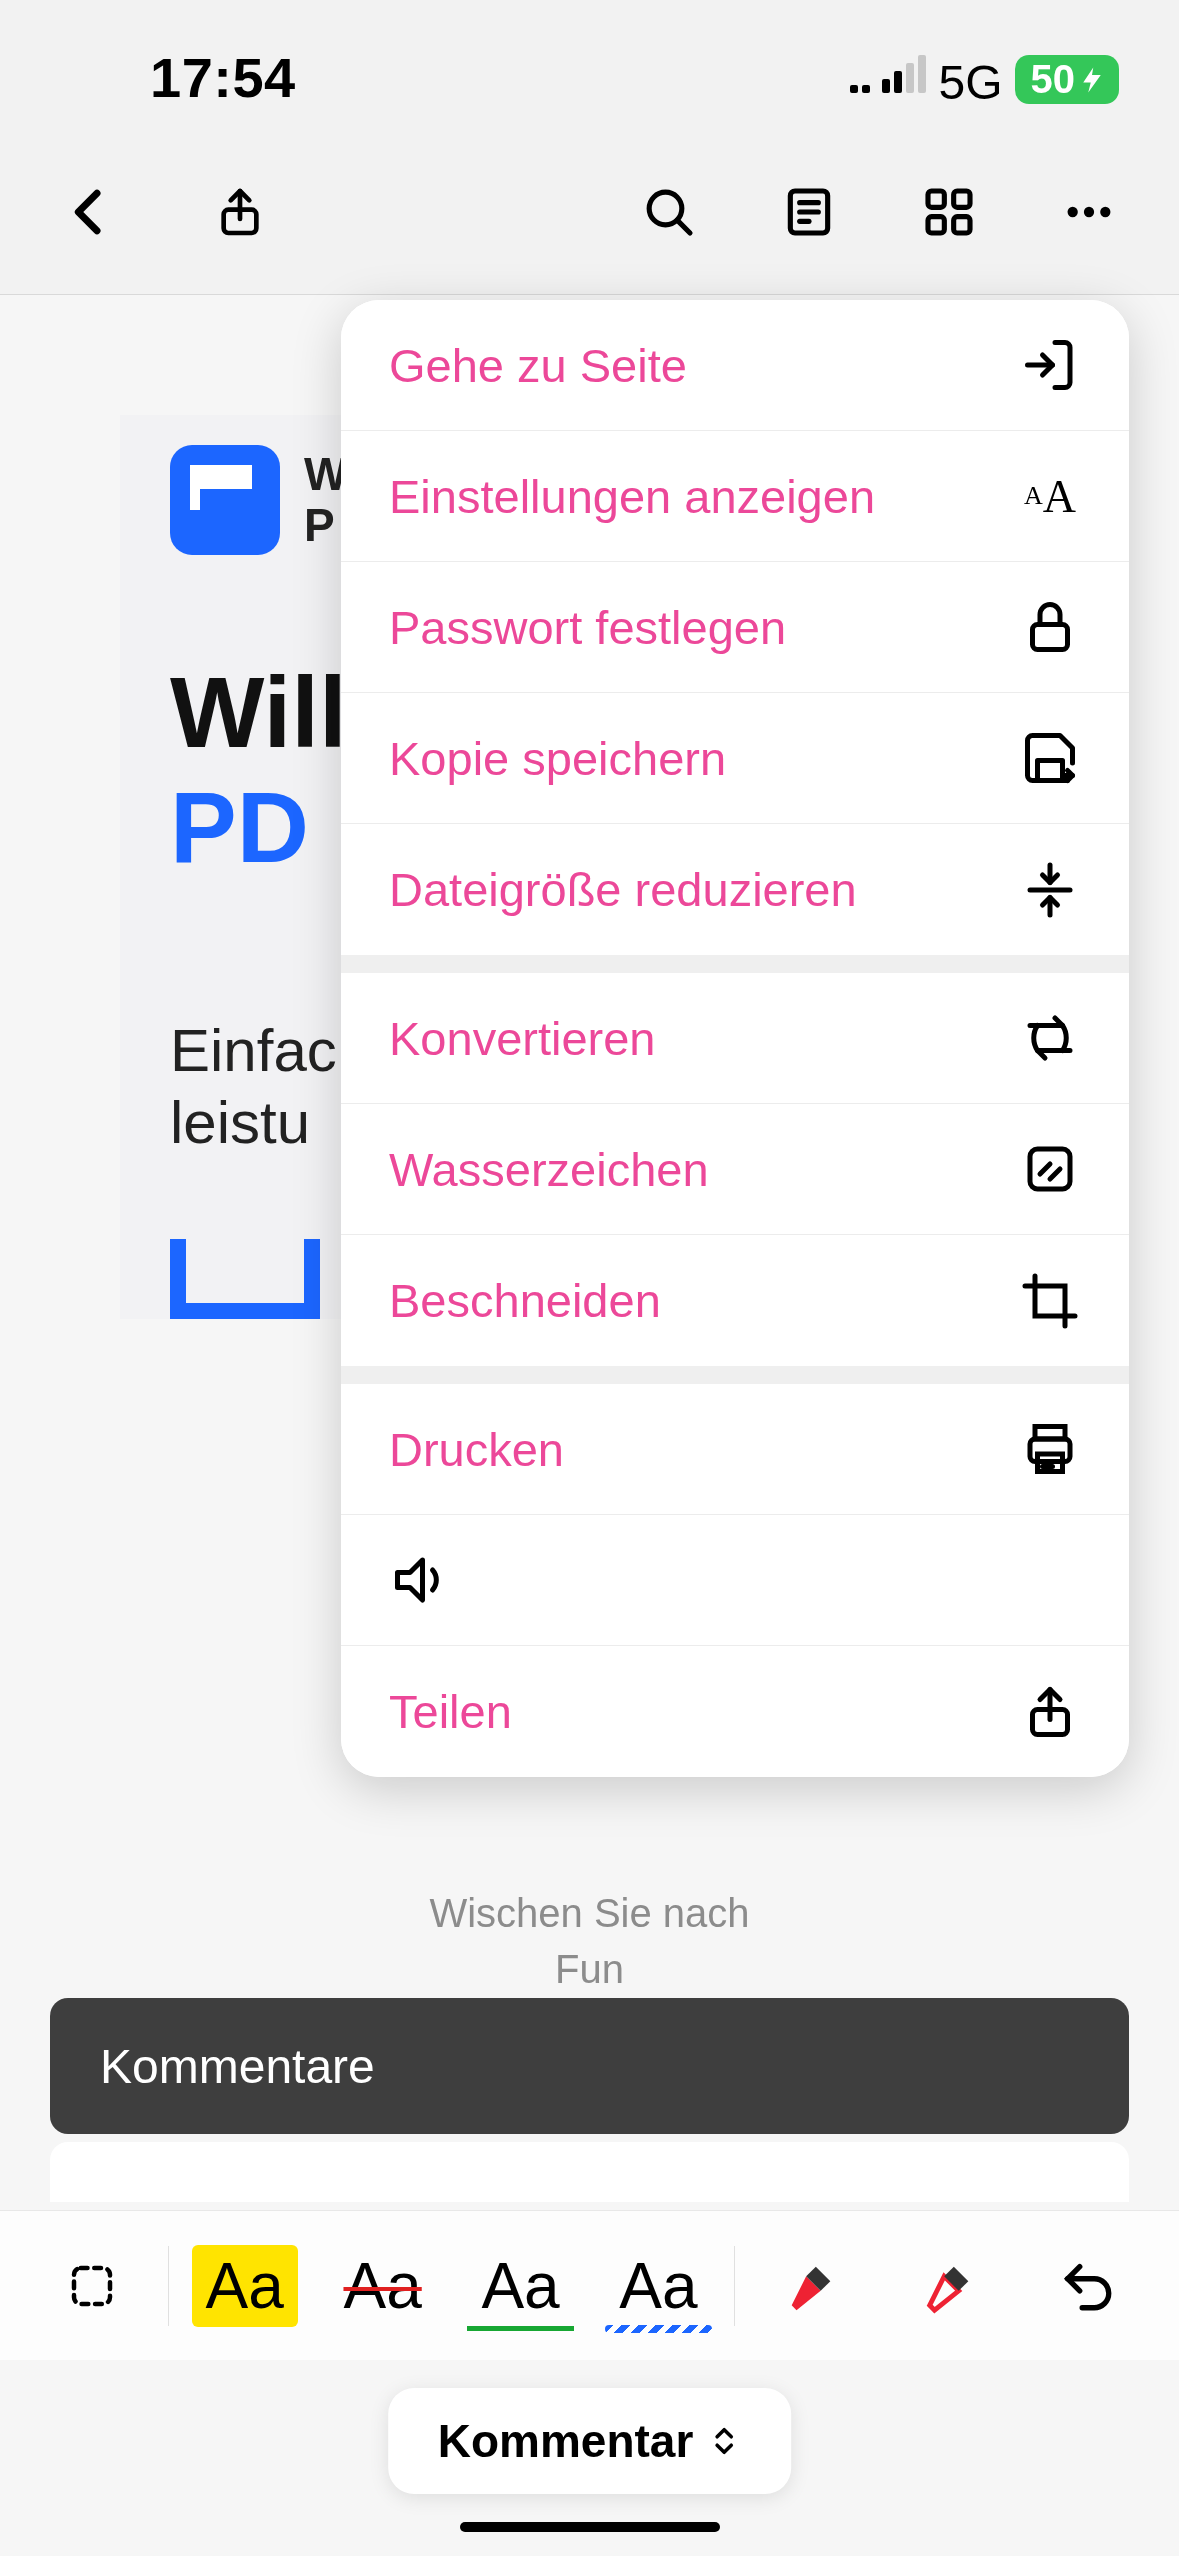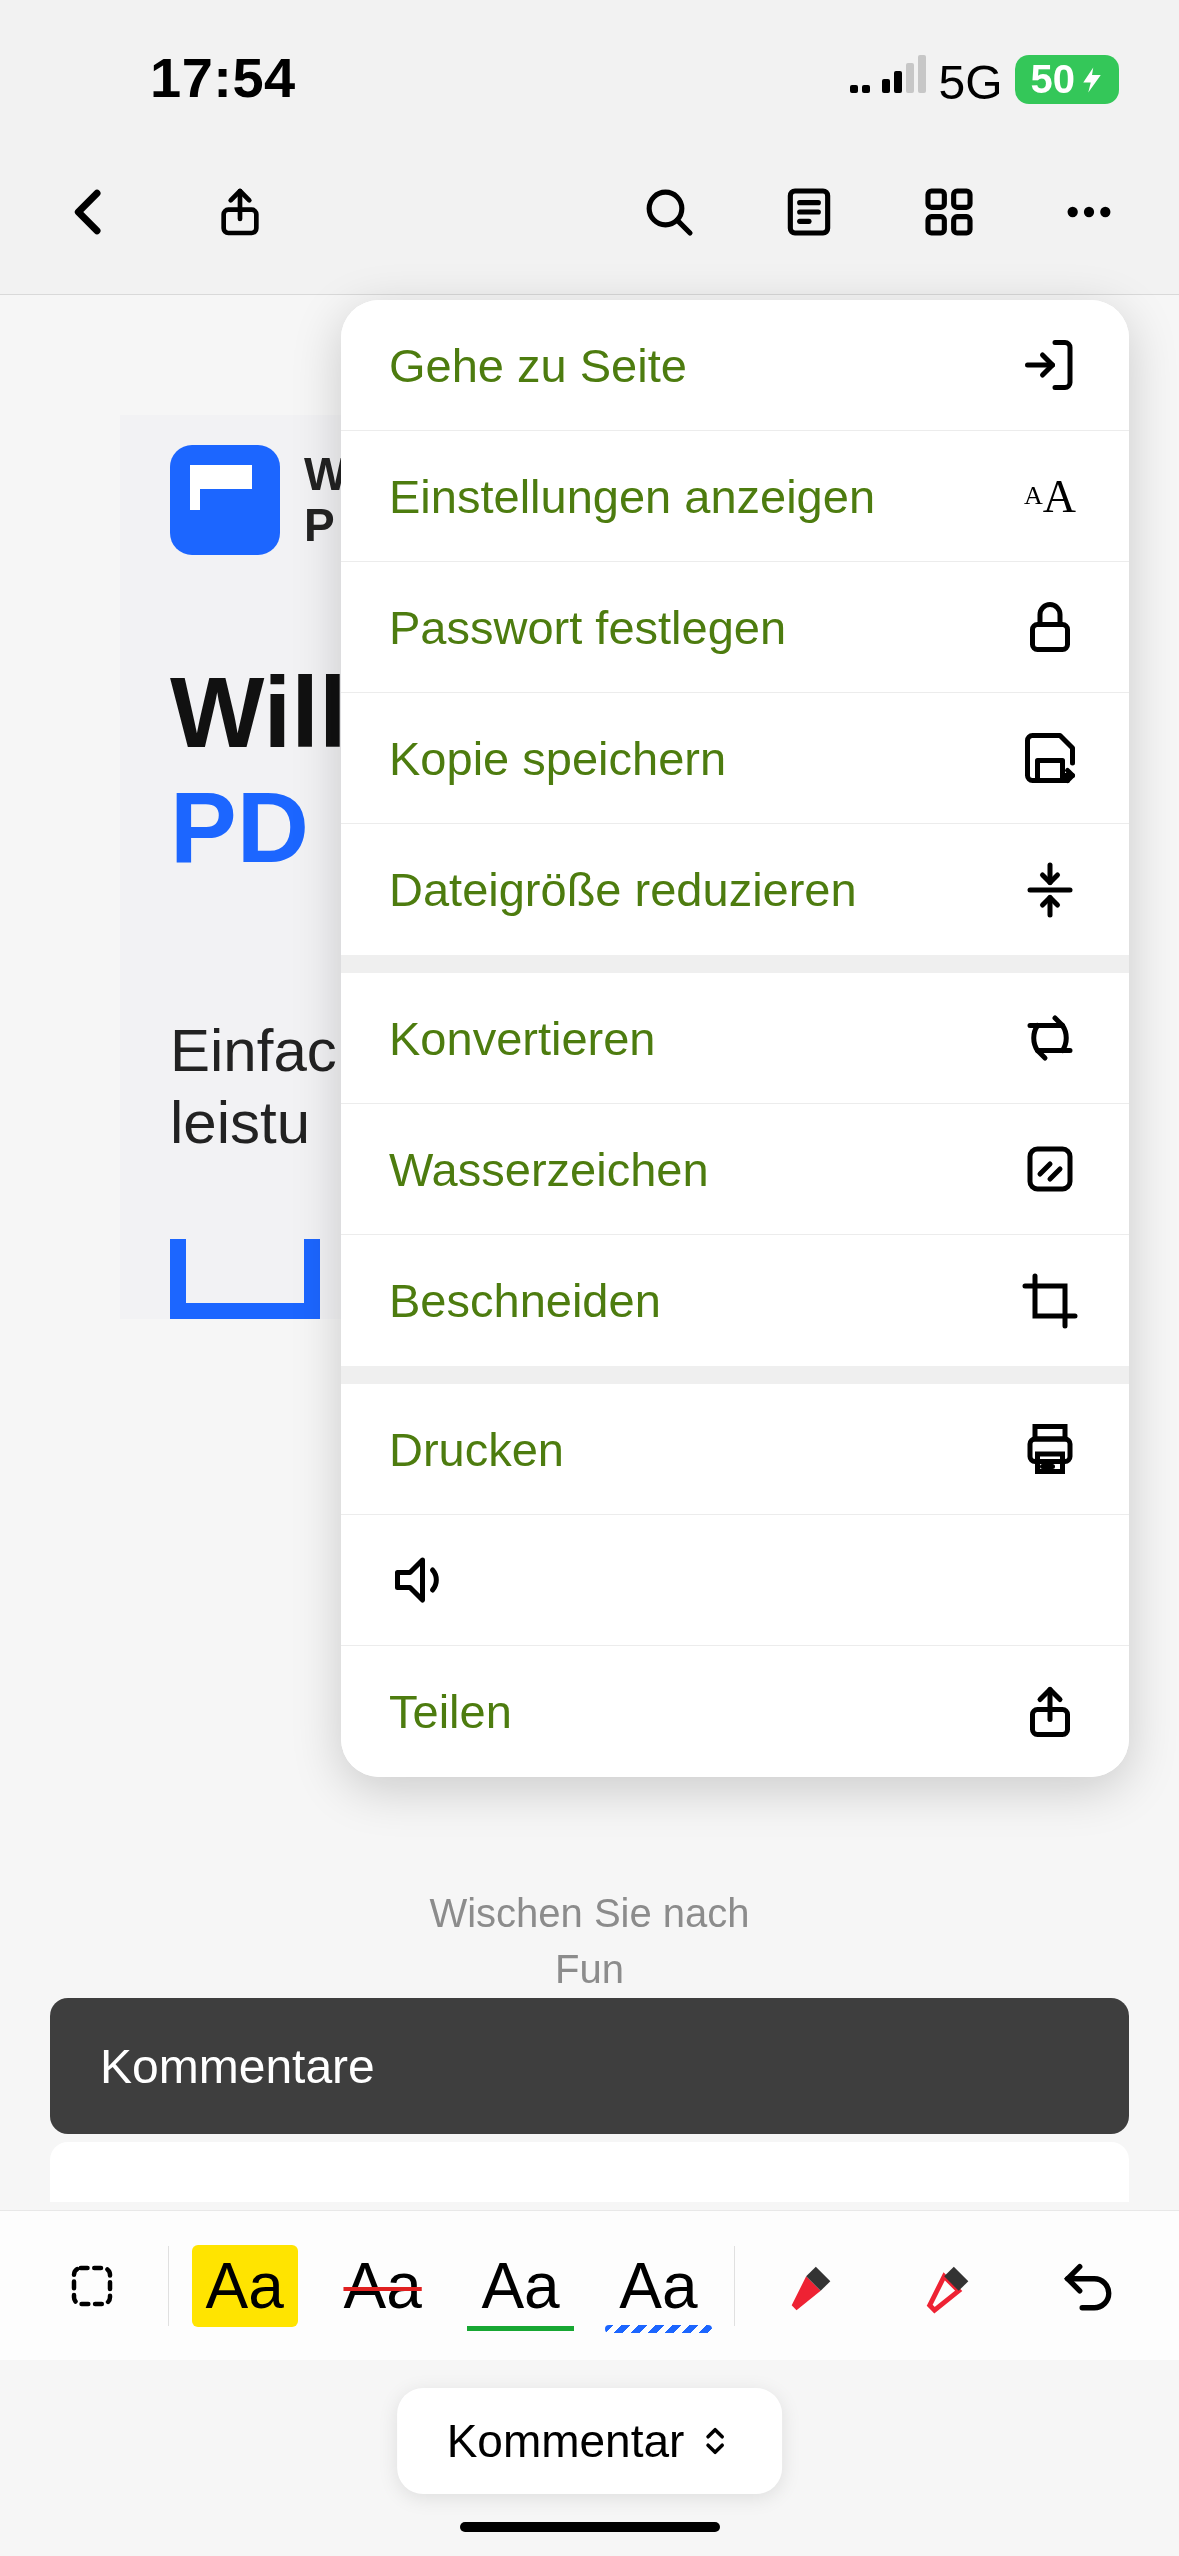--- a/index.html
+++ b/index.html
@@ -33,21 +33,21 @@
   .doc-sub { font-size: 60px; font-weight: 500; color: #222; padding-left: 50px; margin-top: 130px; line-height: 1.2; }
   .doc-box { margin: 80px 50px 0 50px; width: 150px; height: 80px; border: 16px solid #1c66ff; border-top: none; }
   .doc-tip { position: absolute; left: 0; right: 0; top: 1590px; text-align: center; color: #8c8c8c; font-size: 40px; line-height: 1.4; }
   
   
   .popup { position: absolute; top: 300px; right: 50px; width: 788px; background: #fff; border-radius: 38px; box-shadow: 0 12px 50px rgba(0,0,0,0.18); overflow: hidden; }
   .popup-section { background: #fff; }
   .popup-gap { height: 18px; background: #efefef; }
   .popup-item { display: flex; align-items: center; justify-content: space-between; padding: 0 48px; height: 131px; border-bottom: 1px solid #ececec; }
   .popup-section .popup-item:last-child { border-bottom: none; }
-  .popup-label { font-size: 47px; color: #4d7c0f; display: flex; align-items: flex-end; gap: 20px; }
+  .popup-label { font-size: 47px; color: #ec4899; display: flex; align-items: flex-end; gap: 20px; }
   .popup-icon { width: 62px; height: 62px; display: flex; align-items: center; justify-content: center; }
   .popup-icon svg { width: 60px; height: 60px; }
   .red-dot { width: 22px; height: 22px; background: #ff3b30; border-radius: 50%; display: inline-block; }
   
   
   .comment-banner { position: absolute; left: 50px; right: 50px; top: 1998px; height: 136px; background: #3e3e3e; color: #fff; border-radius: 18px; display: flex; align-items: center; padding: 0 50px; font-size: 48px; font-weight: 500; }
   .comment-fragment { position: absolute; left: 50px; right: 50px; top: 2142px; height: 60px; background: #fff; border-radius: 18px 18px 0 0; }
   
   
   .anno-bar { position: absolute; left: 0; right: 0; top: 2210px; height: 150px; background: #fdfdfd; display: flex; align-items: center; padding: 0 30px; gap: 14px; border-top: 1px solid #e8e8e8; }
@@ -56,21 +56,21 @@
   .aa-box { font-size: 64px; font-weight: 500; padding: 4px 14px; border-radius: 6px; }
   .aa-highlight { background: #ffe400; color: #000; }
   .aa-strike { color: #000; text-decoration: line-through; text-decoration-color: #e02020; text-decoration-thickness: 4px; }
   .aa-under-green { color: #000; position: relative; }
   .aa-under-green::after { content: ""; position: absolute; left: 0; right: 0; bottom: -4px; height: 5px; background: #17a733; }
   .aa-squiggle { color: #000; position: relative; }
   .aa-squiggle::after { content: ""; position: absolute; left: 0; right: 0; bottom: -6px; height: 8px;
     background: repeating-linear-gradient(135deg,#1c66ff 0 6px, transparent 6px 12px); border-radius: 4px; }
   
   
-  .mode-pill { position: absolute; left: 50%; transform: translateX(-50%); top: 2388px; background: #fff; border-radius: 26px; box-shadow: 0 4px 20px rgba(0,0,0,0.1); padding: 26px 50px; display: flex; align-items: center; gap: 14px; font-size: 46px; font-weight: 400; }
+  .mode-pill { position: absolute; left: 50%; transform: translateX(-50%); top: 2388px; background: #fff; border-radius: 26px; box-shadow: 0 4px 20px rgba(0,0,0,0.1); padding: 26px 50px; display: flex; align-items: center; gap: 14px; font-size: 46px; font-weight: 700; }
   
   
   .home-ind { position: absolute; left: 50%; transform: translateX(-50%); bottom: 24px; width: 260px; height: 10px; background: #000; border-radius: 10px; }
 
   
   .sig-dots { display: flex; align-items: flex-end; gap: 4px; }
   .sig-dots span { width: 8px; background: #000; border-radius: 2px; }
   .sig-dots .d1 { height: 14px; }
   .sig-dots .d2 { height: 22px; }
   .sig-dots .d3 { height: 30px; background: #c7c7c7; }

